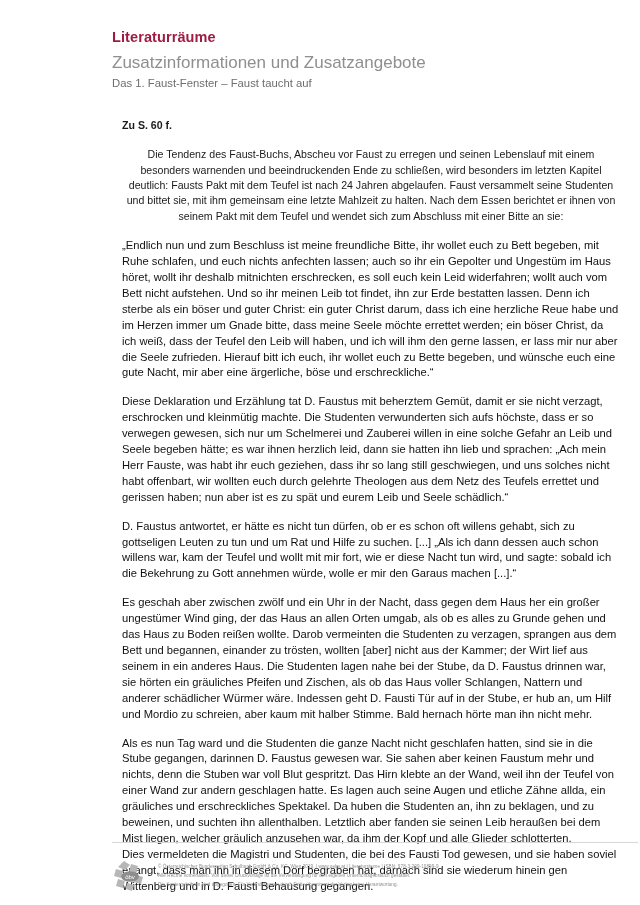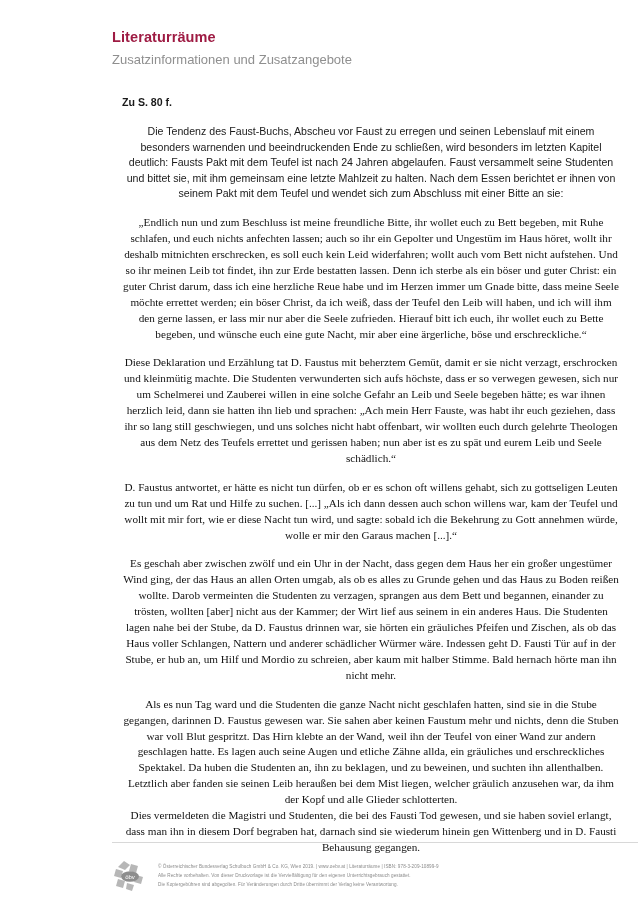--- a/index.html
+++ b/index.html
@@ -32,21 +32,21 @@
   }
   .brand-title {
     font-size: 14.5px;
     font-weight: bold;
     color: #9e1b43;
     letter-spacing: 0.1px;
     line-height: 1.35;
     margin: 0 0 2px 0;
   }
   .brand-sub {
-    font-size: 13px;
+    font-size: 17px;
     color: #8f8f8f;
     line-height: 1.5;
     margin: 0;
   }
   .brand-sub2 {
     font-size: 11.3px;
     color: #6e6e6e;
     line-height: 1.5;
     margin: 0;
   }
@@ -75,26 +75,26 @@
 
   .p-sans {
     font-size: 10.6px;
     line-height: 1.45;
     margin: 0 0 14px 0;
     color: #1a1a1a;
     text-align: center;
   }
 
   .p-serif {
-    font-family: Liberation Serif, serif;
+    font-family: Liberation Sans, sans-serif;
     font-size: 11.2px;
     line-height: 1.42;
     margin: 0 0 13px 0;
     color: #111111;
-    text-align: center;
+    text-align: left;
   }
   .p-serif.tight {
     margin-bottom: 0;
   }
 
   
   .footer {
     position: absolute;
     left: 68px;
     right: 40px;
@@ -131,25 +131,26 @@
   }
 </style>
 </head>
 <body>
 
 <div class="page">
 
   <header class="masthead">
     <h1 class="brand-title">Literaturräume</h1>
     <p class="brand-sub">Zusatzinformationen und Zusatzangebote</p>
+    <p class="brand-sub2">Das 1. Faust-Fenster – Faust taucht auf</p>
   </header>
 
   <main class="content">
 
-    <p class="ref-line">Zu S. 80 f.</p>
+    <p class="ref-line">Zu S. 60 f.</p>
 
 
     <p class="p-sans">Die Tendenz des Faust-Buchs, Abscheu vor Faust zu erregen und seinen Lebenslauf mit einem besonders warnenden und beeindruckenden Ende zu schließen, wird besonders im letzten Kapitel deutlich: Fausts Pakt mit dem Teufel ist nach 24 Jahren abgelaufen. Faust versammelt seine Studenten und bittet sie, mit ihm gemeinsam eine letzte Mahlzeit zu halten. Nach dem Essen berichtet er ihnen von seinem Pakt mit dem Teufel und wendet sich zum Abschluss mit einer Bitte an sie:</p>
 
     <p class="p-serif">„Endlich nun und zum Beschluss ist meine freundliche Bitte, ihr wollet euch zu Bett begeben, mit Ruhe schlafen, und euch nichts anfechten lassen; auch so ihr ein Gepolter und Ungestüm im Haus höret, wollt ihr deshalb mitnichten erschrecken, es soll euch kein Leid widerfahren; wollt auch vom Bett nicht aufstehen. Und so ihr meinen Leib tot findet, ihn zur Erde bestatten lassen. Denn ich sterbe als ein böser und guter Christ: ein guter Christ darum, dass ich eine herzliche Reue habe und im Herzen immer um Gnade bitte, dass meine Seele möchte errettet werden; ein böser Christ, da ich weiß, dass der Teufel den Leib will haben, und ich will ihm den gerne lassen, er lass mir nur aber die Seele zufrieden. Hierauf bitt ich euch, ihr wollet euch zu Bette begeben, und wünsche euch eine gute Nacht, mir aber eine ärgerliche, böse und erschreckliche.“</p>
     <p class="p-serif">Diese Deklaration und Erzählung tat D. Faustus mit beherztem Gemüt, damit er sie nicht verzagt, erschrocken und kleinmütig machte. Die Studenten verwunderten sich aufs höchste, dass er so verwegen gewesen, sich nur um Schelmerei und Zauberei willen in eine solche Gefahr an Leib und Seele begeben hätte; es war ihnen herzlich leid, dann sie hatten ihn lieb und sprachen: „Ach mein Herr Fauste, was habt ihr euch geziehen, dass ihr so lang still geschwiegen, und uns solches nicht habt offenbart, wir wollten euch durch gelehrte Theologen aus dem Netz des Teufels errettet und gerissen haben; nun aber ist es zu spät und eurem Leib und Seele schädlich.“</p>
     <p class="p-serif">D. Faustus antwortet, er hätte es nicht tun dürfen, ob er es schon oft willens gehabt, sich zu gottseligen Leuten zu tun und um Rat und Hilfe zu suchen. [...] „Als ich dann dessen auch schon willens war, kam der Teufel und wollt mit mir fort, wie er diese Nacht tun wird, und sagte: sobald ich die Bekehrung zu Gott annehmen würde, wolle er mir den Garaus machen [...].“</p>
     <p class="p-serif">Es geschah aber zwischen zwölf und ein Uhr in der Nacht, dass gegen dem Haus her ein großer ungestümer Wind ging, der das Haus an allen Orten umgab, als ob es alles zu Grunde gehen und das Haus zu Boden reißen wollte. Darob vermeinten die Studenten zu verzagen, sprangen aus dem Bett und begannen, einander zu trösten, wollten [aber] nicht aus der Kammer; der Wirt lief aus seinem in ein anderes Haus. Die Studenten lagen nahe bei der Stube, da D. Faustus drinnen war, sie hörten ein gräuliches Pfeifen und Zischen, als ob das Haus voller Schlangen, Nattern und anderer schädlicher Würmer wäre. Indessen geht D. Fausti Tür auf in der Stube, er hub an, um Hilf und Mordio zu schreien, aber kaum mit halber Stimme. Bald hernach hörte man ihn nicht mehr.</p>
     <p class="p-serif tight">Als es nun Tag ward und die Studenten die ganze Nacht nicht geschlafen hatten, sind sie in die Stube gegangen, darinnen D. Faustus gewesen war. Sie sahen aber keinen Faustum mehr und nichts, denn die Stuben war voll Blut gespritzt. Das Hirn klebte an der Wand, weil ihn der Teufel von einer Wand zur andern geschlagen hatte. Es lagen auch seine Augen und etliche Zähne allda, ein gräuliches und erschreckliches Spektakel. Da huben die Studenten an, ihn zu beklagen, und zu beweinen, und suchten ihn allenthalben. Letztlich aber fanden sie seinen Leib heraußen bei dem Mist liegen, welcher gräulich anzusehen war, da ihm der Kopf und alle Glieder schlotterten.</p>
     <p class="p-serif">Dies vermeldeten die Magistri und Studenten, die bei des Fausti Tod gewesen, und sie haben soviel erlangt, dass man ihn in diesem Dorf begraben hat, darnach sind sie wiederum hinein gen Wittenberg und in D. Fausti Behausung gegangen.</p>

